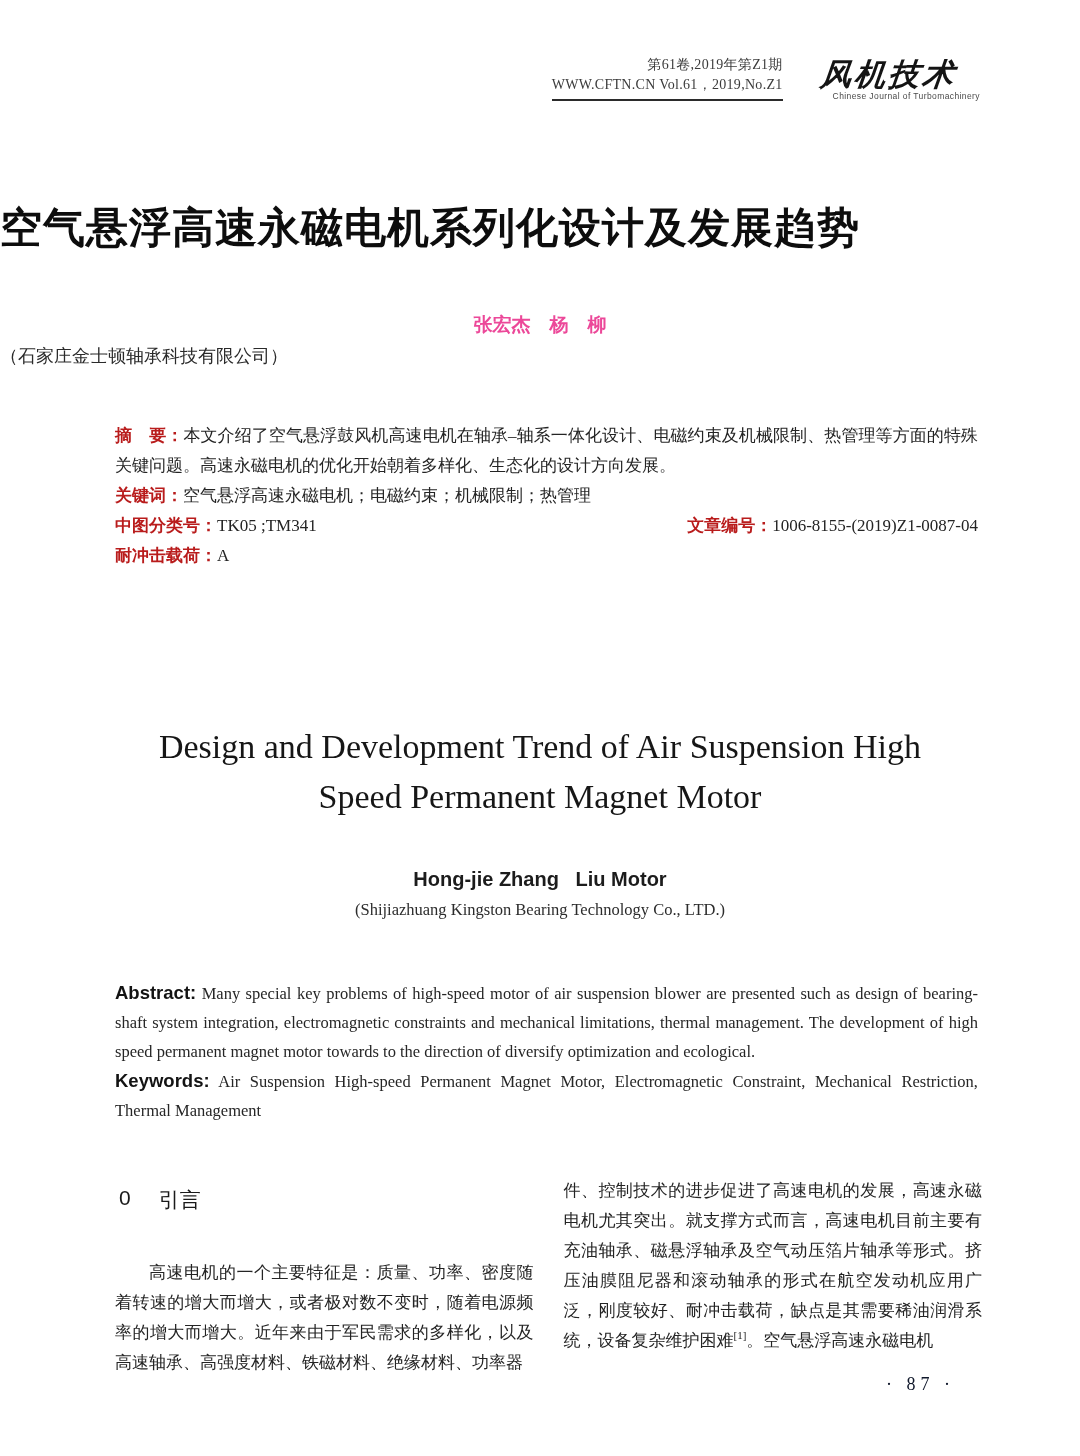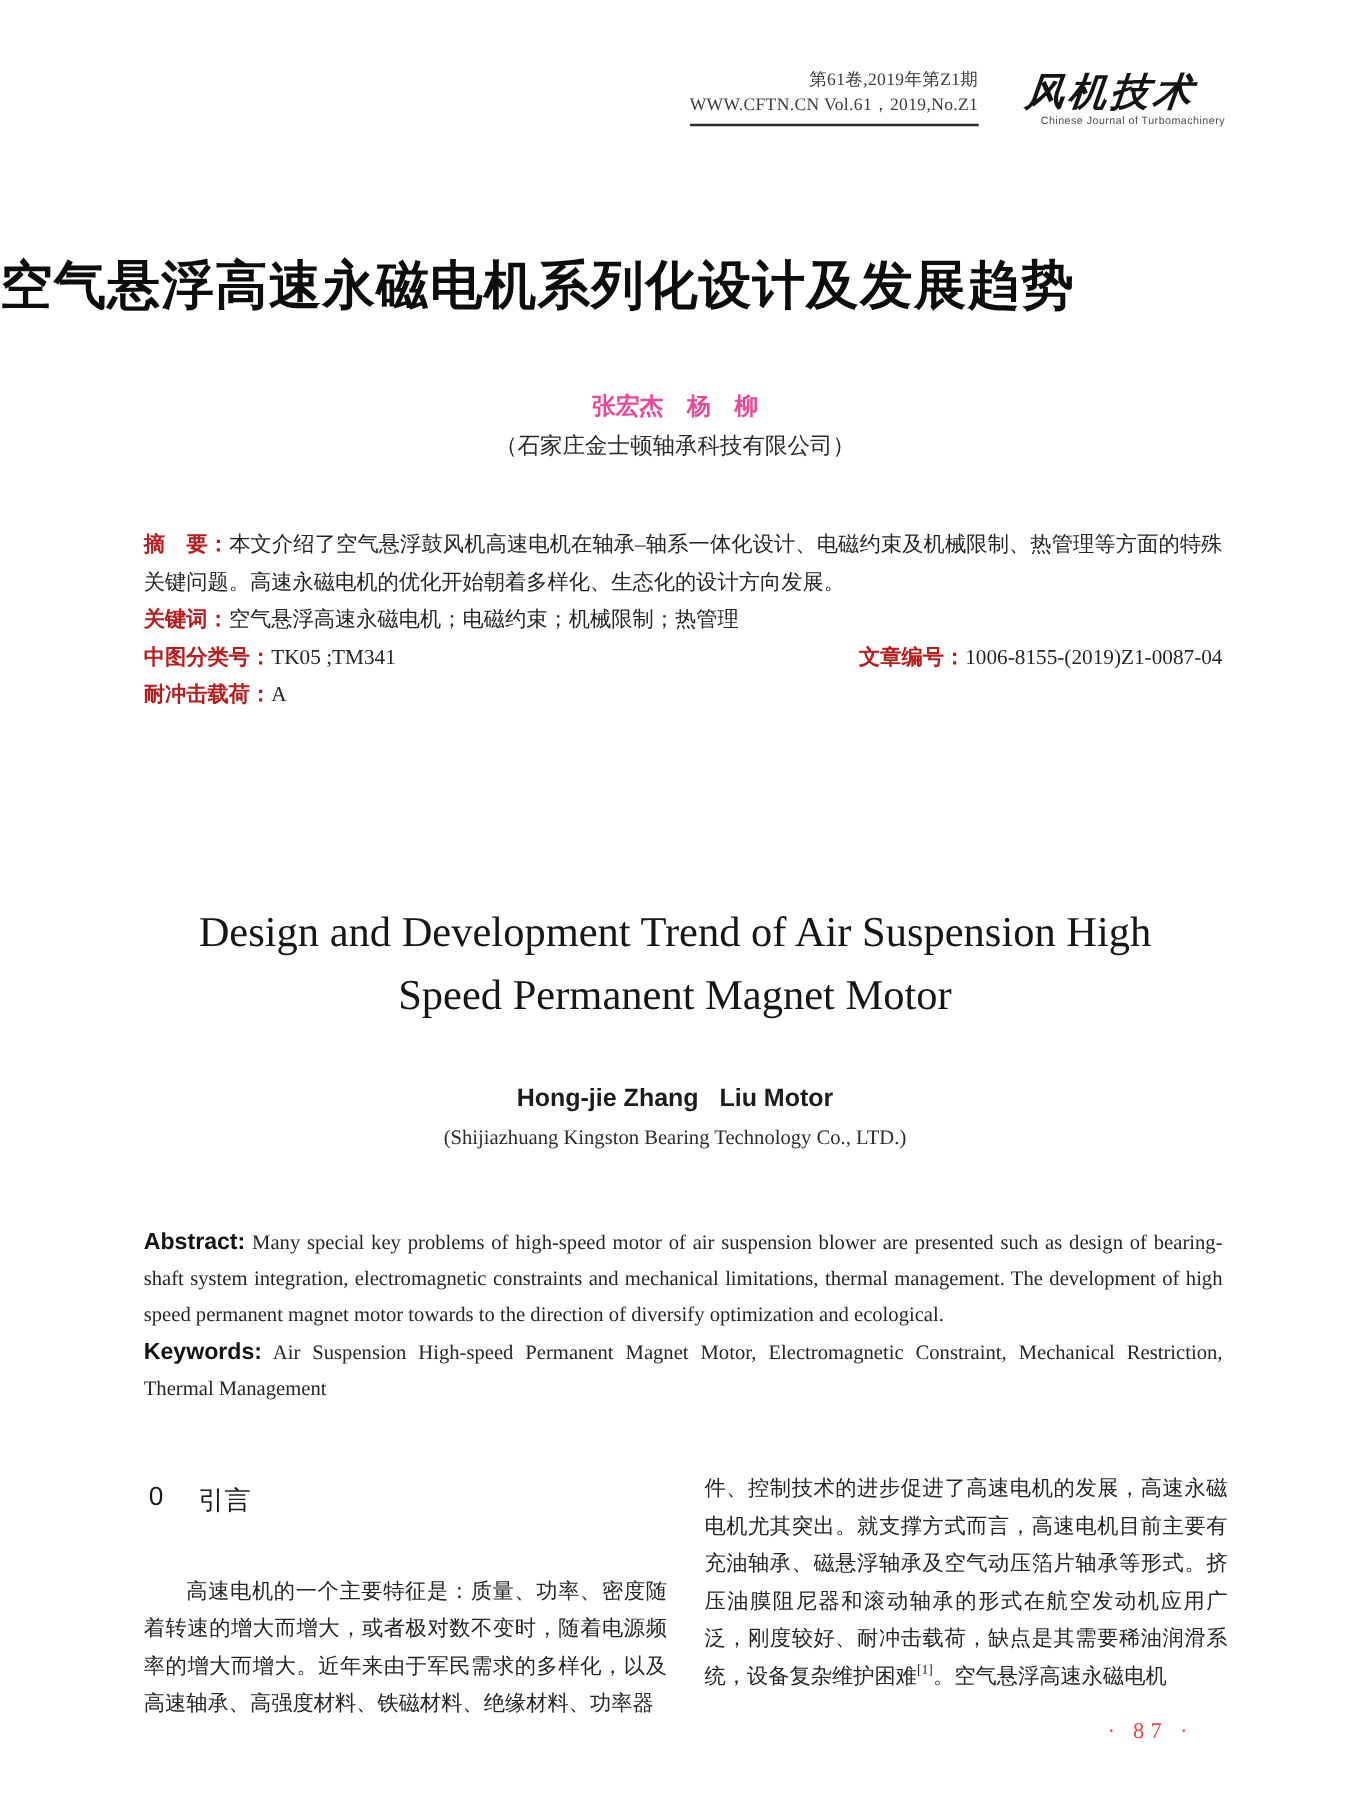--- a/index.html
+++ b/index.html
@@ -76,21 +76,20 @@
     text-align: center;
     font-family: "Liberation Sans", "DejaVu Sans", sans-serif;
     font-weight: bold;
     font-size: 19px;
     color: #ec4899;
   }
   .cn-affiliation {
     position: absolute;
     top: 344px;
     left: 0; right: 0;
-    text-align: center;
     font-size: 18px;
     color: #2a2a2a;
   }
   
   .cn-meta {
     position: absolute;
     top: 421px;
     left: 115px;
     right: 102px;
     font-size: 17px;
@@ -185,21 +184,21 @@
     vertical-align: super;
     line-height: 0;
   }
   
   .page-number {
     position: absolute;
     top: 1374px;
     right: 125px;
     font-size: 18px;
     letter-spacing: 5px;
-    color: #ef4444;
+    color: #0f172a;
   }
 </style>
 </head>
 <body>
 
 <div class="page">
 
   <div class="header">
     <div class="issue-block">
       <div>第61卷,2019年第Z1期</div>

